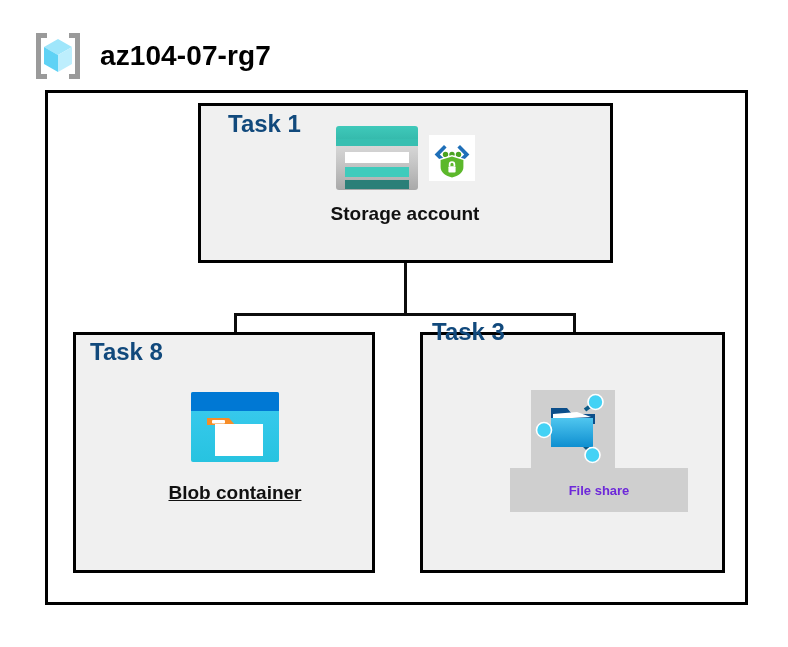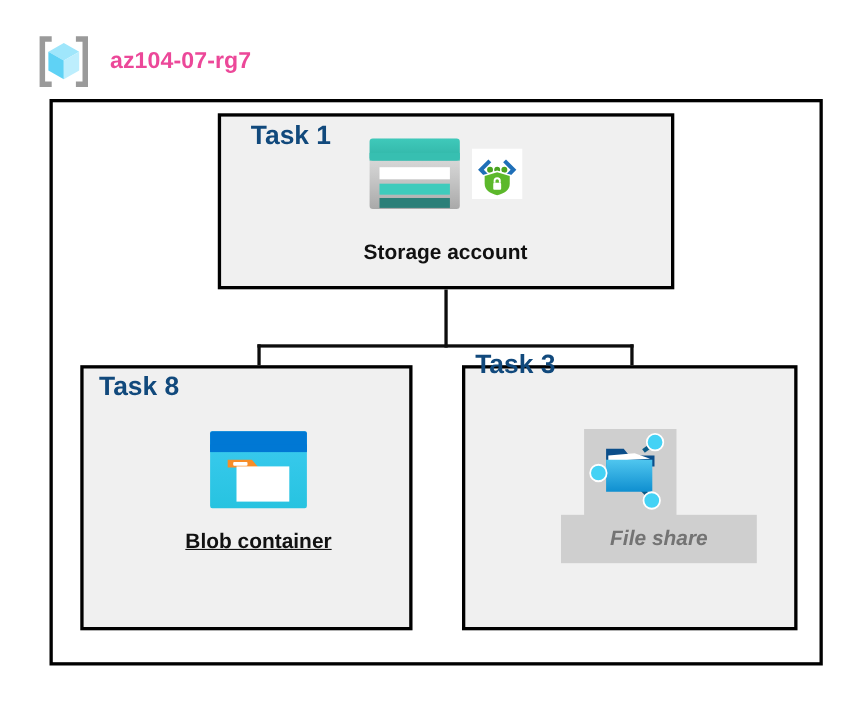--- a/index.html
+++ b/index.html
@@ -31,23 +31,23 @@
     align-items: center;
     gap: 14px;
   }
   #rg-icon {
     width: 56px;
     height: 56px;
     flex: 0 0 56px;
     display: block;
   }
   #rg-title {
-    font-size: 21px;
-    font-weight: bold;
-    color: #ec4899;
+    font-size: 28px;
+    font-weight: bold;
+    color: #000000;
     letter-spacing: 0.1px;
     white-space: nowrap;
   }
 
   
   .outer-box {
     position: absolute;
     left: 45px;
     top: 90px;
     width: 703px;
@@ -105,21 +105,21 @@
   }
 
   
   #storage-node { left: 250px; top: 124px; width: 310px; }
   #storage-icon-row {
     display: flex;
     align-items: center;
     gap: 10px;
     height: 68px;
   }
-  #storage-caption { margin-top: 27px; }
+  #storage-caption { margin-top: 11px; }
 
   
   #blob-node { left: 120px; top: 390px; width: 230px; }
   #blob-caption { margin-top: 18px; text-decoration: underline; }
 
   
   .sel-plate {
     position: absolute;
     background: #cfcfcf;
   }
@@ -127,25 +127,24 @@
   #sel-plate-text { left: 510px; top: 468px; width: 178px; height: 44px; }
   #fileshare-caption {
     position: absolute;
     left: 510px;
     top: 468px;
     width: 178px;
     height: 44px;
     display: flex;
     align-items: center;
     justify-content: center;
-    font-size: 19px;
-    font-weight: bold;
-    color: #737373;
-    white-space: nowrap;
-    font-style: italic;
+    font-size: 13px;
+    font-weight: bold;
+    color: #6d28d9;
+    white-space: nowrap;
   }
   #fileshare-icon-wrap {
     position: absolute;
     left: 533px;
     top: 392px;
     width: 80px;
     height: 76px;
   }
   svg { display: block; }
 </style>

